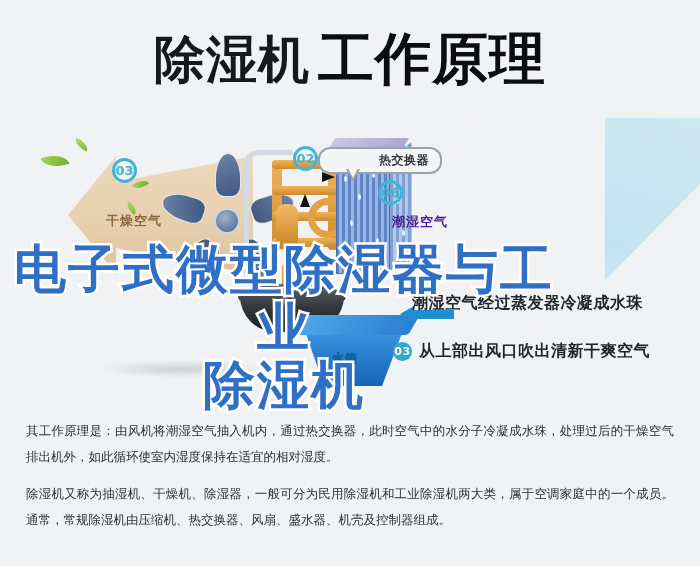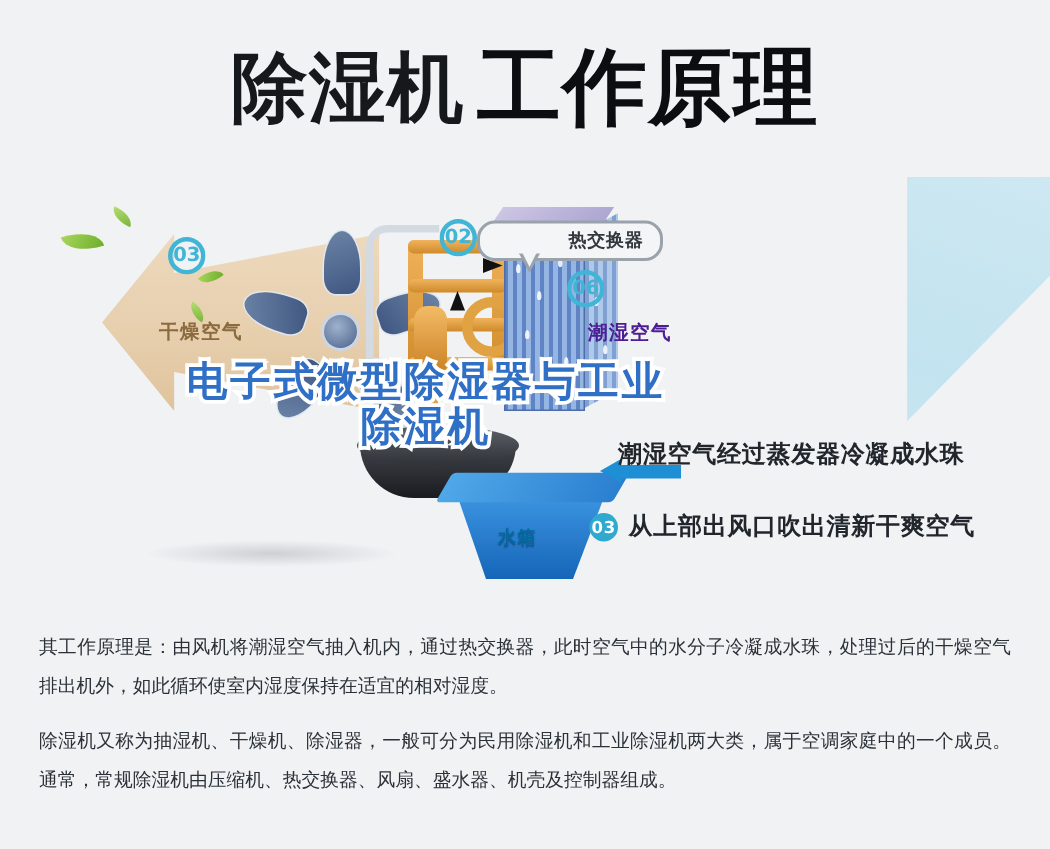--- a/index.html
+++ b/index.html
@@ -231,21 +231,21 @@
     font-size:11px;display:flex;align-items:center;justify-content:center;
     flex:0 0 19px;
   }
   .step2{left:412px;top:293px;}
   .step3{left:393px;top:341px;}
 
   
   .overlay{
     position:absolute;left:0;top:240px;width:568px;text-align:center;
     font-family:"DejaVu Sans","Liberation Sans",sans-serif;
-    font-size:27px;font-weight:700;line-height:1.12;
+    font-size:52px;font-weight:700;line-height:1.12;
     color:#2f6fc6;letter-spacing:2px;
     -webkit-text-stroke:5px #ffffff;
     paint-order:stroke fill;
     text-shadow:0 2px 0 rgba(255,255,255,.7);
   }
   .overlay span{display:block;}
 
   
   .copy{
     position:absolute;left:26px;top:418px;width:648px;

